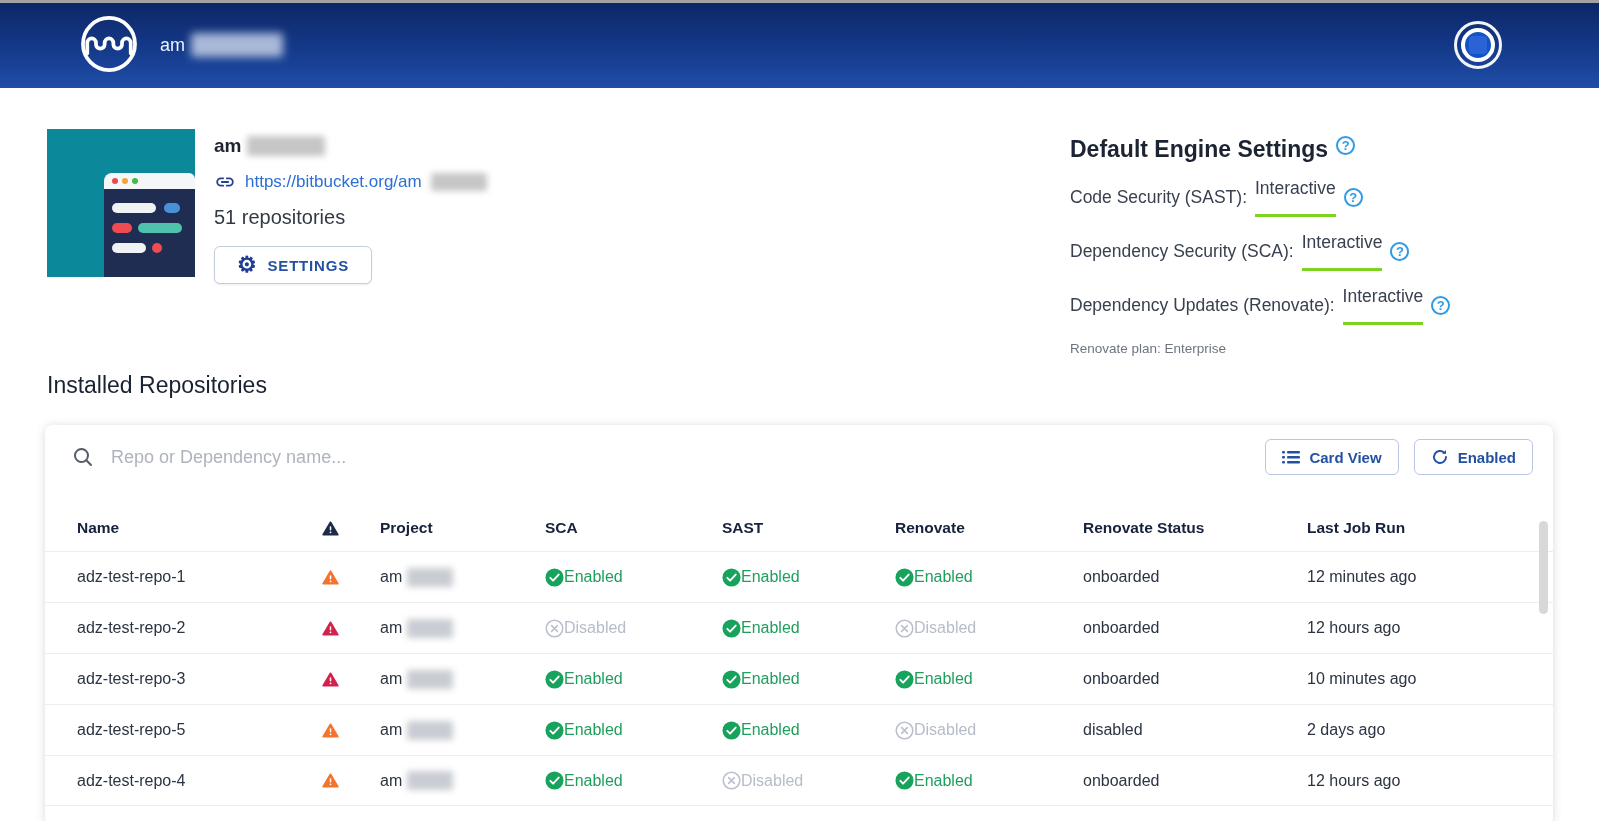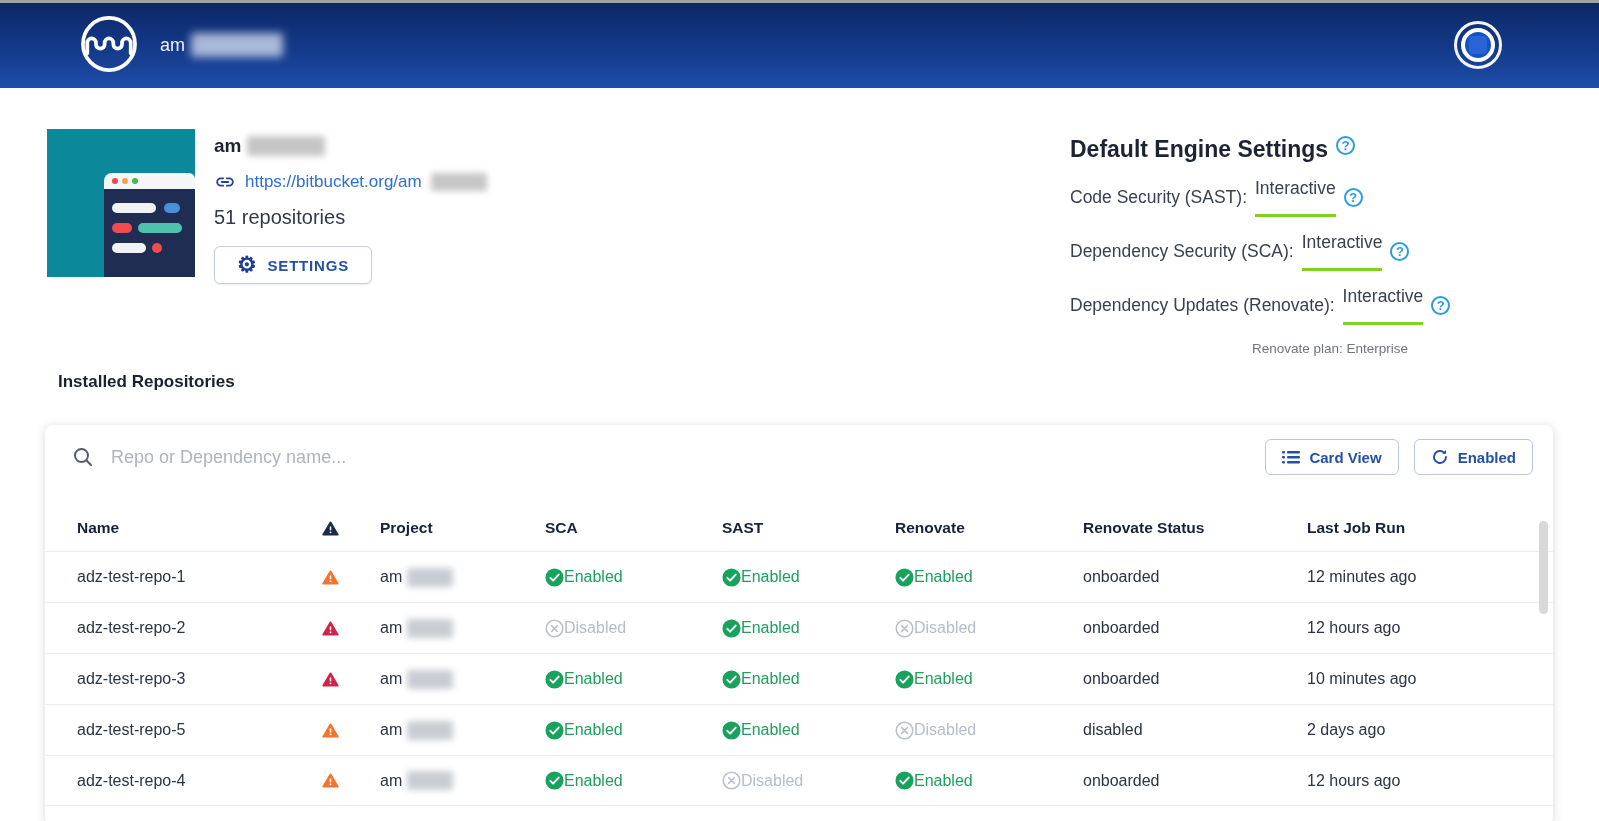--- a/index.html
+++ b/index.html
@@ -41,31 +41,31 @@
   .link-url { color:#2b6fd4; font-size:17px; }
   .r-url { width:56px; height:18px; }
   .repo-count { margin-top:13px; font-size:20px; color:#333a45; }
   .settings-btn { margin-top:17px; display:inline-flex; align-items:center; gap:10px;
     height:38px; padding:0 22px; background:#fff; border:1px solid #c4cede; border-radius:6px;
     color:#2450a4; font-size:15px; font-weight:bold; letter-spacing:.8px; cursor:pointer;
     box-shadow:0 1px 2px rgba(0,0,0,.08); }
   .gear { font-size:22px; color:#1d3e91; line-height:1; }
 
   
-  .engine { position:absolute; left:1070px; top:48px; width:520px;text-align:center; }
+  .engine { position:absolute; left:1070px; top:48px; width:520px; }
   .engine-title { font-size:23px; font-weight:bold; color:#1c2433; display:flex; align-items:flex-start; gap:8px; }
   .help { display:inline-flex; align-items:center; justify-content:center; width:19px; height:19px;
     border:2px solid #2e9be6; border-radius:50%; color:#2e9be6; font-size:13px; font-weight:bold;
     flex:0 0 auto; cursor:pointer; }
   .engine-item { margin-top:15px; font-size:17.5px; color:#39404f; display:flex; align-items:center; gap:8px; }
   .engine-val { border-bottom:3px solid #7ed321; padding-bottom:15px; cursor:pointer; }
   .engine-sub { margin-top:14px; font-size:13.5px; color:#6e7480; line-height:1.55; }
 
   
-  .section-title { position:absolute; left:47px; top:372px; font-size:17px; font-weight:bold; color:#1a2130;margin-left:11px; }
+  .section-title { position:absolute; left:47px; top:372px; font-size:23px; font-weight:normal; color:#1a2130; }
   .repo-card { position:absolute; left:45px; top:425px; width:1508px; height:400px;
     background:#fff; border-radius:8px; box-shadow:0 1px 10px rgba(80,80,80,.22); }
   .search-row { position:relative; height:64px; display:flex; align-items:center; padding:0 20px; }
   .search-icon { flex:0 0 auto; margin-left:6px; }
   .search-input { flex:1; border:none; outline:none; font-size:18px; color:#3a4150;
     padding:0 16px; font-family:"Liberation Sans",sans-serif; background:transparent; }
   .search-input::placeholder { color:#aeb3bd; }
   .btn { display:inline-flex; align-items:center; gap:9px; height:36px; padding:0 16px;
     background:#fff; border:1px solid #b9c6e3; border-radius:6px; color:#2450a4;
     font-size:15px; font-weight:bold; cursor:pointer; }

